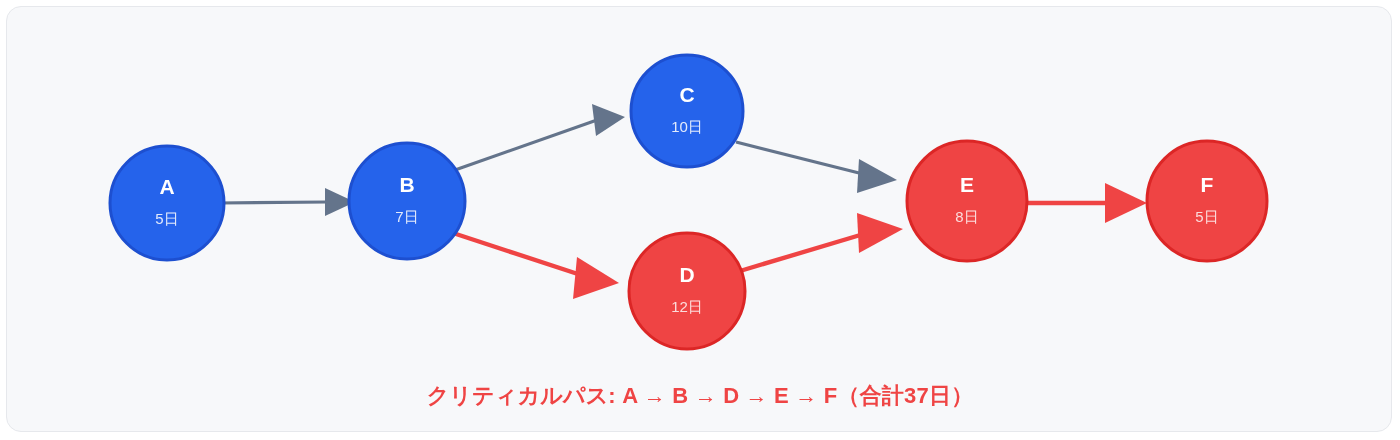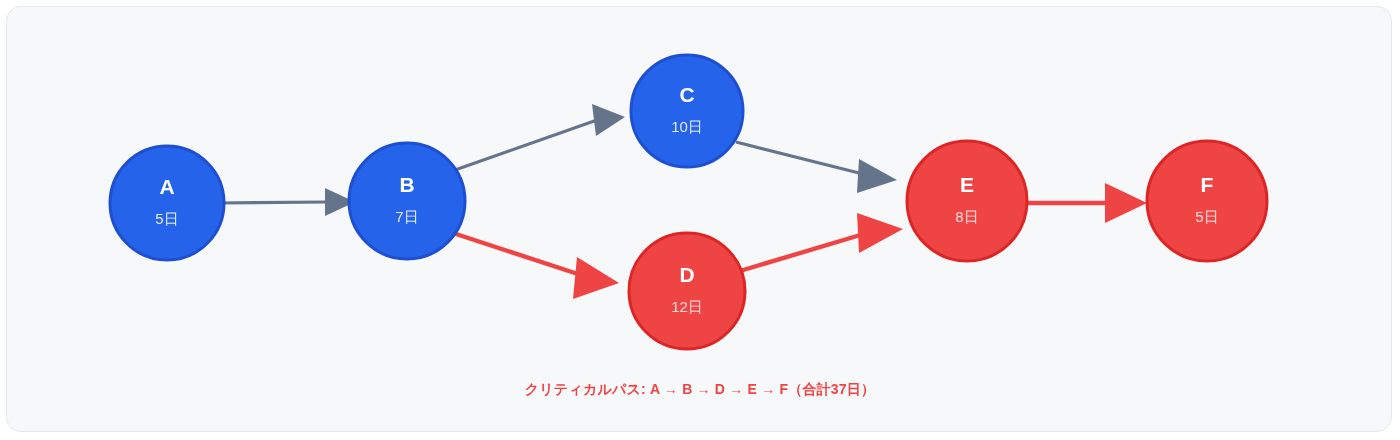--- a/index.html
+++ b/index.html
@@ -78,21 +78,21 @@
   .arrow-critical {
     fill: #EF4444;
   }
   #caption {
     position: absolute;
     left: 0;
     top: 374px;
     width: 1386px;
     text-align: center;
     font-family: "Liberation Sans", "DejaVu Sans", sans-serif;
-    font-size: 14px;
+    font-size: 22px;
     font-weight: bold;
     color: #EF4444;
     letter-spacing: 0.2px;
     white-space: nowrap;
   }
 </style>
 </head>
 <body>
 
 <div id="diagram-card">

